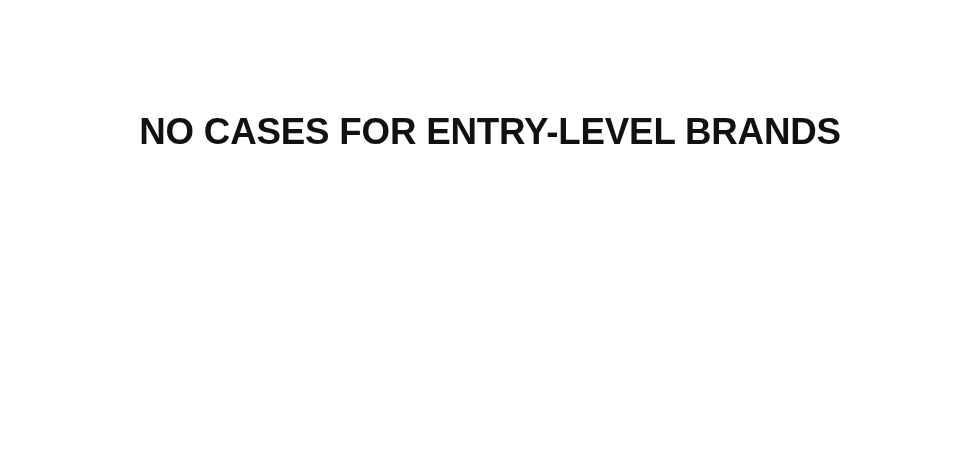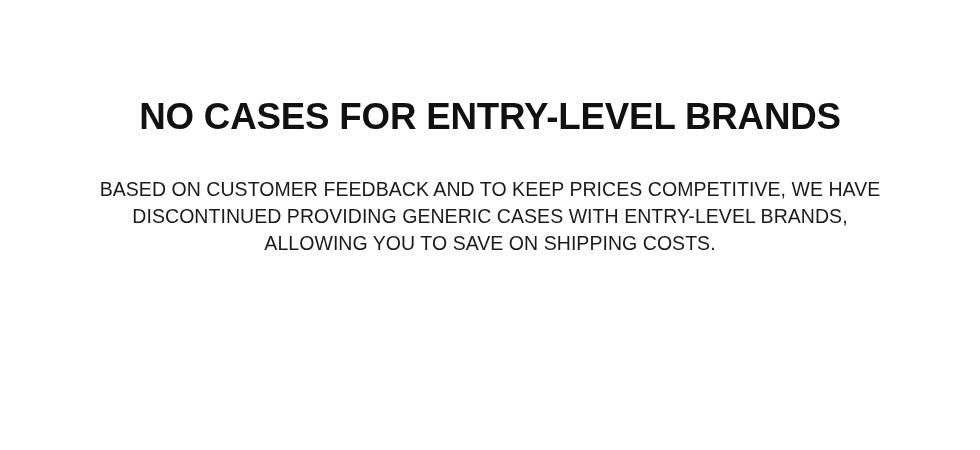--- a/index.html
+++ b/index.html
@@ -19,21 +19,21 @@
     height: 450px;
     background: #ffffff;
     box-sizing: border-box;
     display: block;
     position: relative;
   }
 
   .promo-inner {
     position: absolute;
     left: 0;
-    top: 1px;
+    top: 16px;
     width: 980px;
     padding-top: 94px;
     box-sizing: border-box;
     text-align: center;
   }
 
   .promo-heading {
     margin: 0;
     font-family: "Liberation Sans", sans-serif;
     font-size: 36px;
@@ -67,18 +67,15 @@
   }
 </style>
 </head>
 <body>
 
 <div class="promo-banner">
   <div class="promo-inner">
 
     <h1 class="promo-heading">NO CASES FOR ENTRY-LEVEL BRANDS</h1>
 
-    <div class="promo-body-wrap">
-      <p class="promo-body">BASED ON CUSTOMER FEEDBACK AND TO KEEP PRICES COMPETITIVE, WE HAVE DISCONTINUED PROVIDING GENERIC CASES WITH ENTRY-LEVEL BRANDS, ALLOWING YOU TO SAVE ON SHIPPING COSTS.</p>
-    </div>
 
   </div>
 </div>
 
 </body></html>

